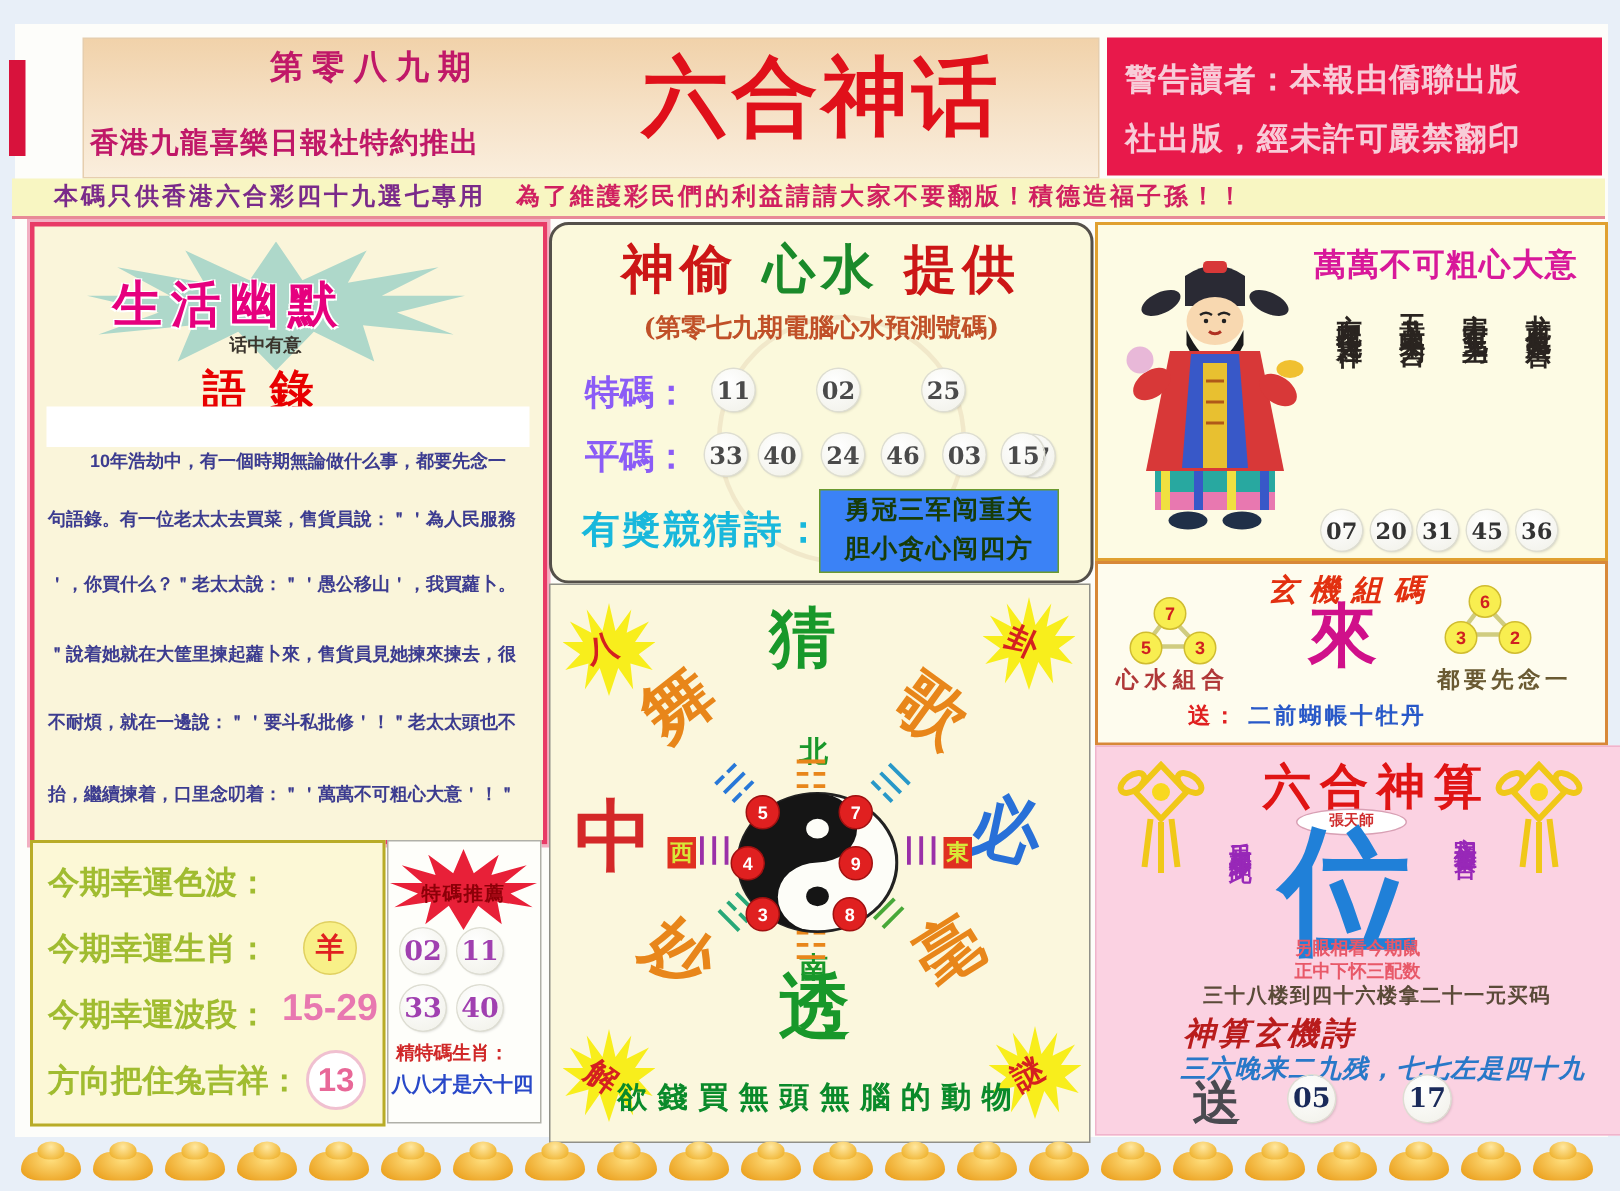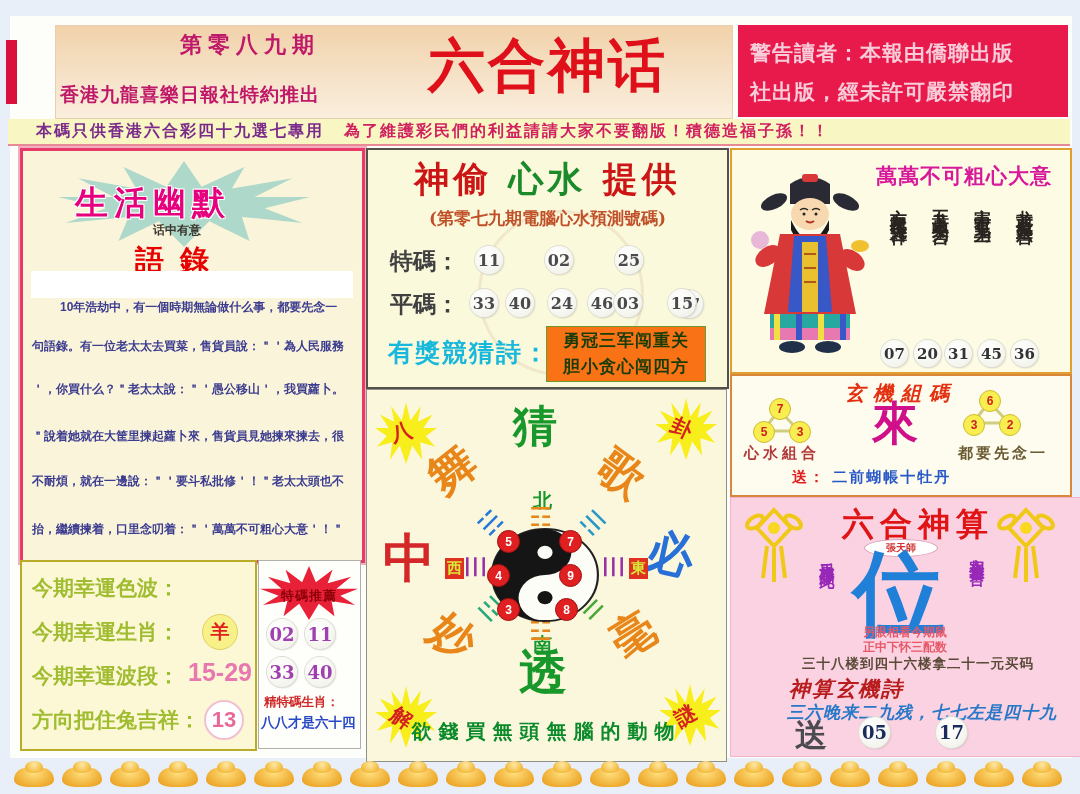--- a/index.html
+++ b/index.html
@@ -51,24 +51,24 @@
   .rec-c{width:30px;height:30px;font-size:18px;color:#a040b0;}
   .rec-foot{left:5px;top:133px;font-size:12.5px;color:#d02828;}
   .rec-poem{left:2px;top:153px;width:97px;font-size:13.5px;color:#2848c8;letter-spacing:0px;}
 
   
   .tips{left:366px;top:148px;width:359px;height:237px;background:#fbf9dc;border:2px solid #54504a;}
   .tips-wm{left:110px;top:60px;width:160px;height:160px;border:3px solid #e8d8b8;border-radius:50%;opacity:.5;}
   .tips-title{left:0;top:6px;width:100%;text-align:center;font-size:35px;letter-spacing:4px;}
   .tred{color:#cc1616;} .tgreen{color:#1a8a2a;}
   .tips-sub{left:0;top:57px;width:100%;text-align:center;font-size:17px;color:#c05028;}
-  .tips-lab{position:absolute;left:22px;font-size:23px;color:#404040;font-weight:bold;font-family:"DejaVu Serif",serif;}
+  .tips-lab{position:absolute;left:22px;font-size:23px;color:#8b5cf6;font-weight:bold;font-family:"DejaVu Serif",serif;}
   .tip-c{width:28px;height:28px;font-size:16px;color:#4a4a4a;}
   .contest-label{left:20px;top:186px;font-size:25px;color:#18b8dc;letter-spacing:2px;}
-  .contest-box{left:178px;top:176px;width:158px;height:54px;background:#f97316;border:1px solid #6a9a30;color:#173c08;font-size:17px;font-weight:bold;text-align:center;line-height:26px;font-family:"DejaVu Serif",serif;letter-spacing:1px;}
+  .contest-box{left:178px;top:176px;width:158px;height:54px;background:#3b82f6;border:1px solid #6a9a30;color:#173c08;font-size:17px;font-weight:bold;text-align:center;line-height:26px;font-family:"DejaVu Serif",serif;letter-spacing:1px;}
 
   
   .bagua{left:366px;top:389px;width:359px;height:371px;background:#fbf7dd;border:1px solid #909088;}
   .corner-star{width:62px;height:62px;background:#f8ee1c;}
   .corner-char{position:absolute;font-size:21px;color:#d42020;font-weight:bold;font-family:"DejaVu Serif",serif;}
   .sc{position:absolute;font-weight:bold;font-family:"DejaVu Serif",serif;line-height:1;}
   .dir{position:absolute;font-size:19px;font-weight:bold;color:#18982a;}
   .dir-box{background:#e03020;color:#d8e838;padding:1px 2px;font-size:15px;}
   .tri{position:absolute;font-size:26px;line-height:1;font-family:"DejaVu Sans",sans-serif;}
   .badge{position:absolute;width:21px;height:21px;border-radius:50%;background:#e02020;border:1px solid #a01010;color:#fff;font-size:12px;font-weight:bold;display:flex;align-items:center;justify-content:center;}
@@ -158,39 +158,39 @@
     <div class="rec-star abs burst"></div>
     <div class="rec-star-label abs b">特碼推薦</div>
     <div class="circ rec-c abs" style="left:8px;top:58px;">02</div>
     <div class="circ rec-c abs" style="left:46px;top:58px;">11</div>
     <div class="circ rec-c abs" style="left:8px;top:96px;">33</div>
     <div class="circ rec-c abs" style="left:46px;top:96px;">40</div>
     <div class="rec-foot abs b serif">精特碼生肖：</div>
     <div class="rec-poem abs b serif">八八才是六十四</div>
   </div>
 
-  <div class="tips abs" style="position:absolute;">
+  <div class="tips abs" style="position:absolute;border-radius:13px;">
     <div class="tips-wm abs"></div>
     <div class="tips-title abs b serif">
       <span class="tred">神偷</span>
       <span class="tgreen">心水</span>
       <span class="tred">提供</span>
     </div>
     <div class="tips-sub abs b serif">(第零七九期電腦心水預測號碼)</div>
     <div class="tips-lab" style="top:96px;">特碼：</div>
     <div class="circ tip-c abs" style="left:107px;top:96px;">11</div>
     <div class="circ tip-c abs" style="left:177px;top:96px;">02</div>
     <div class="circ tip-c abs" style="left:247px;top:96px;">25</div>
     <div class="circ tip-c abs" style="left:307px;top:112px;margin-top:28px;">47</div>
     <div class="tips-lab" style="top:139px;">平碼：</div>
     <div class="circ tip-c abs" style="left:102px;top:139px;">33</div>
     <div class="circ tip-c abs" style="left:138px;top:139px;">40</div>
     <div class="circ tip-c abs" style="left:180px;top:139px;">24</div>
     <div class="circ tip-c abs" style="left:220px;top:139px;">46</div>
-    <div class="circ tip-c abs" style="left:246px;top:139px;">03</div>
+    <div class="circ tip-c abs" style="left:261px;top:139px;">03</div>
     <div class="circ tip-c abs" style="left:300px;top:139px;">15</div>
     <div class="contest-label abs b serif">有獎競猜詩：</div>
     <div class="contest-box abs">
       <div>勇冠三军闯重关</div>
       <div>胆小贪心闯四方</div>
     </div>
   </div>
 
   <div class="bagua abs" style="position:absolute;">
     <div class="corner-star abs burst" style="left:8px;top:12px;"></div>

